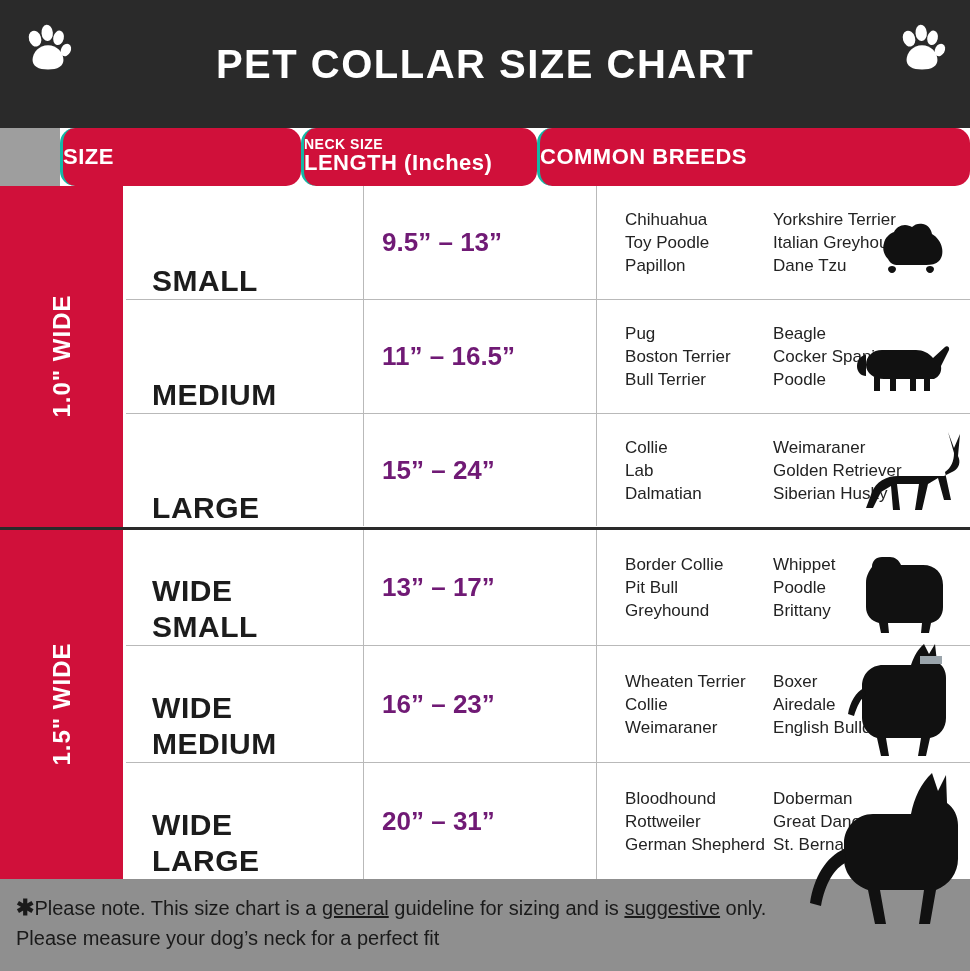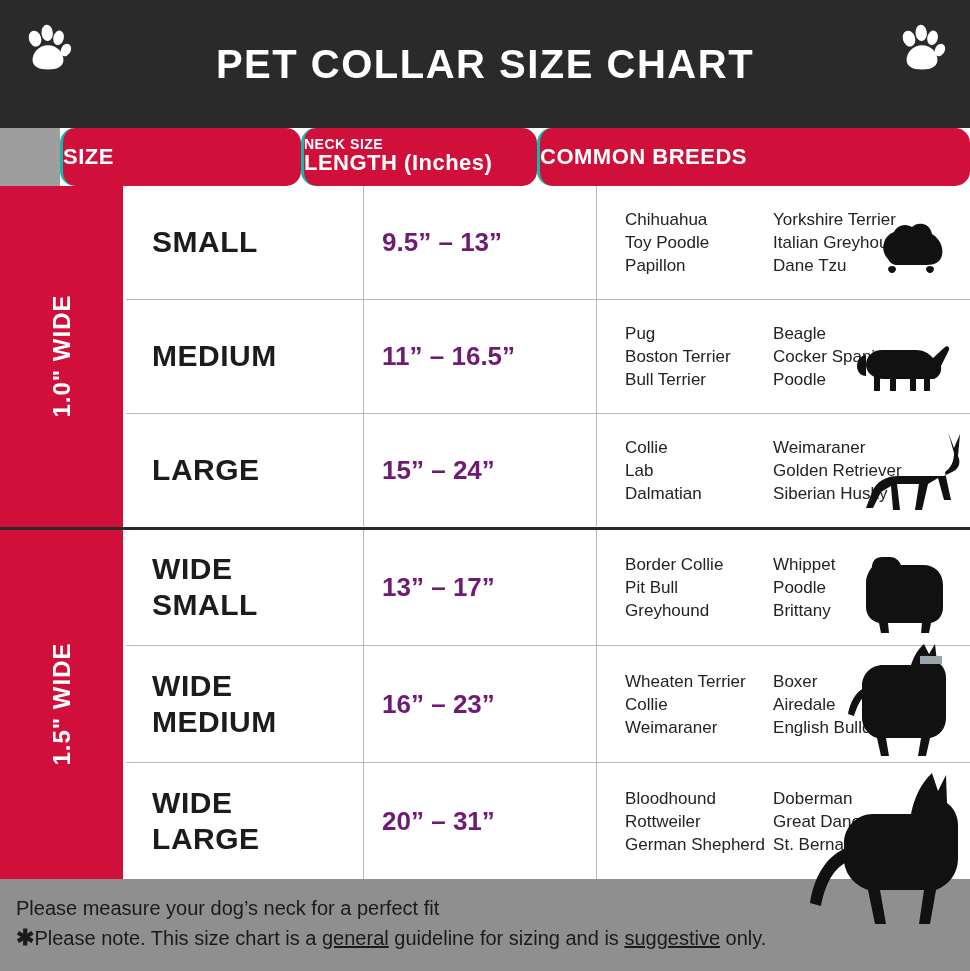--- a/index.html
+++ b/index.html
@@ -118,21 +118,21 @@
     align-items: stretch;
     border-top: 1px solid #b9b9b9;
     position: relative;
     background: #ffffff;
   }
   .group-rows .row:first-child { border-top: none; }
 
   .cell-size {
     flex: 0 0 238px;
     display: flex;
-    align-items: center;
+    align-items: flex-end;
     padding-left: 26px;
     box-sizing: border-box;
     border-right: 1px solid #b9b9b9;
   }
   .size-text {
     font-size: 30px;
     font-weight: bold;
     color: #1c1c1c;
     line-height: 36px;
     letter-spacing: 0.5px;
@@ -393,19 +393,19 @@
               </svg>
             </span>
           </div>
         </div>
 
       </div>
     </div>
   </div>
 
   <div class="footer">
-    <div class="footer-line">Please measure your dog’s neck for a perfect fit</div>
     <div class="footer-line">
       <span class="star">✱</span><span>Please note. This size chart is a </span><span class="u">general</span><span> guideline for sizing and is </span><span class="u">suggestive</span><span> only.</span>
     </div>
+    <div class="footer-line">Please measure your dog’s neck for a perfect fit</div>
   </div>
 
 </div>
 
 </body></html>

